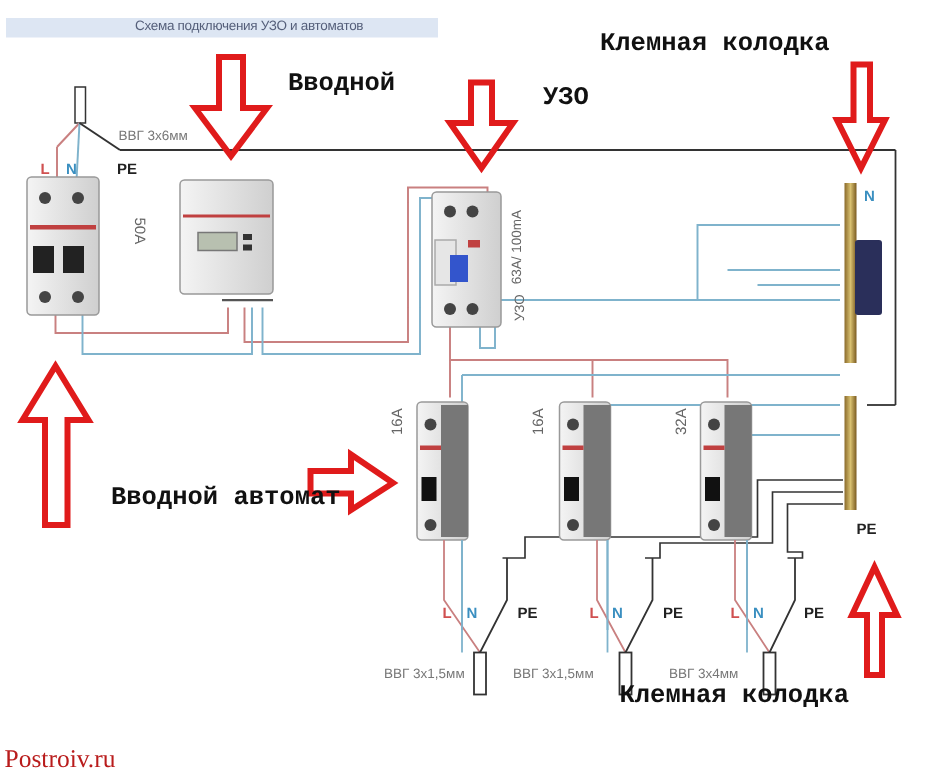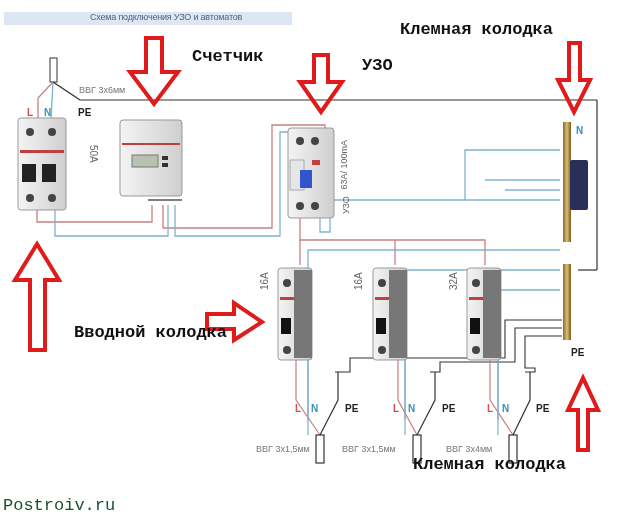--- a/index.html
+++ b/index.html
@@ -1,21 +1,21 @@
 <!DOCTYPE html>
 <html><head>
 <meta charset="utf-8">
 <style>
   html,body{margin:0;padding:0;background:#ffffff;}
   body{width:620px;height:522px;position:relative;overflow:hidden;font-family:"Liberation Sans",sans-serif;}
   #diagram{position:absolute;left:0;top:0;width:620px;height:522px;}
   .title-bar{position:absolute;left:4px;top:12px;width:288px;height:13px;background:#dde6f3;}
   .title-text{position:absolute;left:90px;top:12px;font-size:9px;color:#555f7a;letter-spacing:-0.2px;text-align:right;}
   .big-label{position:absolute;font-weight:bold;color:#111;font-family:Liberation Mono, monospace;}
-  .watermark{position:absolute;left:3px;top:496px;font-size:17px;color:#14532d;font-family:Liberation Mono, monospace;}
+  .watermark{position:absolute;left:3px;top:496px;font-size:17px;color:#b91c1c;font-family:Liberation Serif, serif;}
   svg text{font-family:"Liberation Sans",sans-serif;}
 </style>
 </head>
 <body>
 
 <svg id="diagram" width="620" height="522" viewBox="0 0 620 522" xmlns="http://www.w3.org/2000/svg">
   <defs>
     <linearGradient id="devGrad" x1="0" x2="1">
       <stop offset="0" stop-color="#f4f4f4"></stop>
       <stop offset="1" stop-color="#cfcfcf"></stop>
@@ -195,19 +195,19 @@
   <g font-size="9" fill="#777">
     <text x="256" y="452">ВВГ 3х1,5мм</text>
     <text x="342" y="452">ВВГ 3х1,5мм</text>
     <text x="446" y="452">ВВГ 3х4мм</text>
   </g>
 </svg>
 
 <div class="title-bar"></div>
 <div class="title-text">Схема подключения УЗО и автоматов</div>
 
-<div class="big-label" style="left:192px;top:47px;font-size:17px;">Счетчик</div>
+<div class="big-label" style="left:192px;top:47px;font-size:17px;">Вводной</div>
 <div class="big-label" style="left:362px;top:56px;font-size:17px;">УЗО</div>
 <div class="big-label" style="left:400px;top:20px;font-size:17px;">Клемная колодка</div>
-<div class="big-label" style="left:74px;top:323px;font-size:17px;">Вводной колодка</div>
+<div class="big-label" style="left:74px;top:323px;font-size:17px;">Вводной автомат</div>
 <div class="big-label" style="left:413px;top:455px;font-size:17px;">Клемная колодка</div>
 
 <div class="watermark">Postroiv.ru</div>
 
 </body></html>

